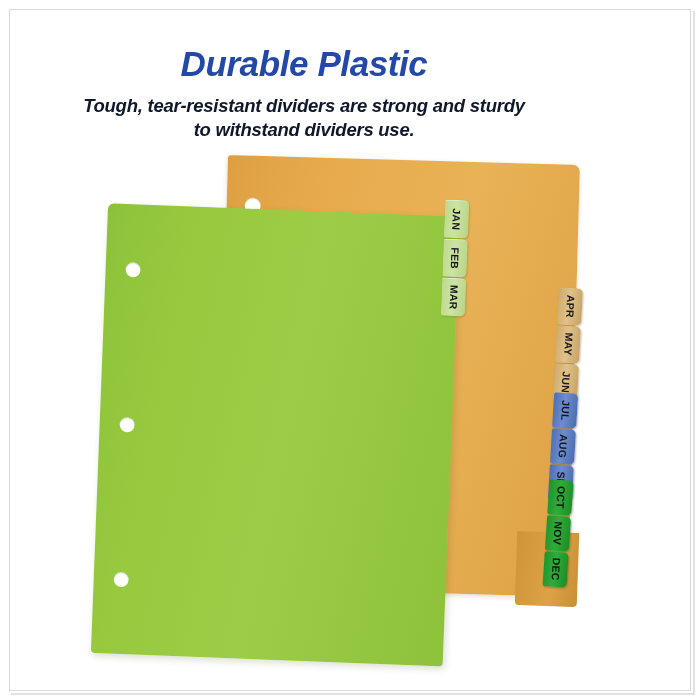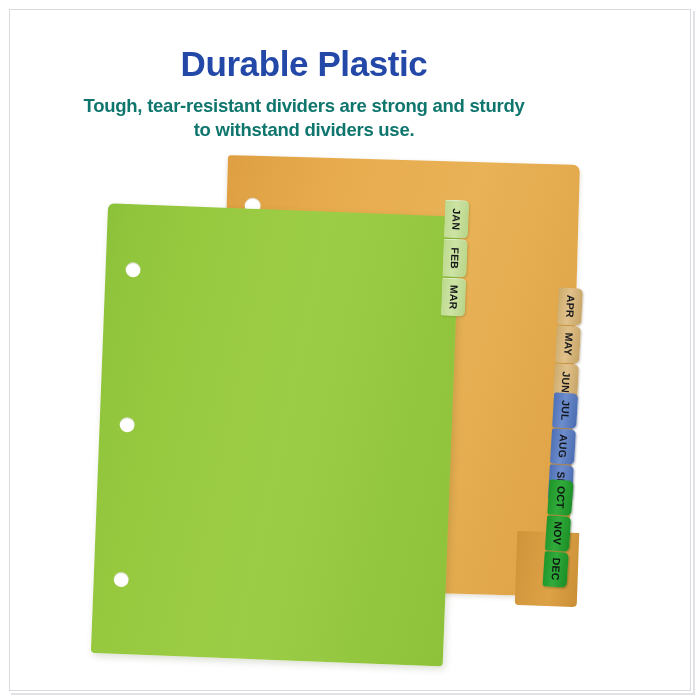--- a/index.html
+++ b/index.html
@@ -37,34 +37,35 @@
     pointer-events: none;
   }
 
   
   #headline-block {
     position: absolute;
     left: 0;
     top: 46px;
     width: 608px;
     text-align: center;
+    font-style: italic;
   }
   #title {
     font-size: 35px;
     font-weight: bold;
     color: #2348a8;
     letter-spacing: -0.4px;
     line-height: 1.05;
     margin: 0;
   }
   #subtitle {
     margin: 11px 0 0 0;
     font-size: 18.5px;
     font-weight: bold;
-    color: #0f766e;
+    color: #0f172a;
     line-height: 1.33;
     letter-spacing: -0.25px;
   }
   #subtitle .l2 { display: block; }
 
   
   #stage {
     position: absolute;
     left: 0;
     top: 150px;

